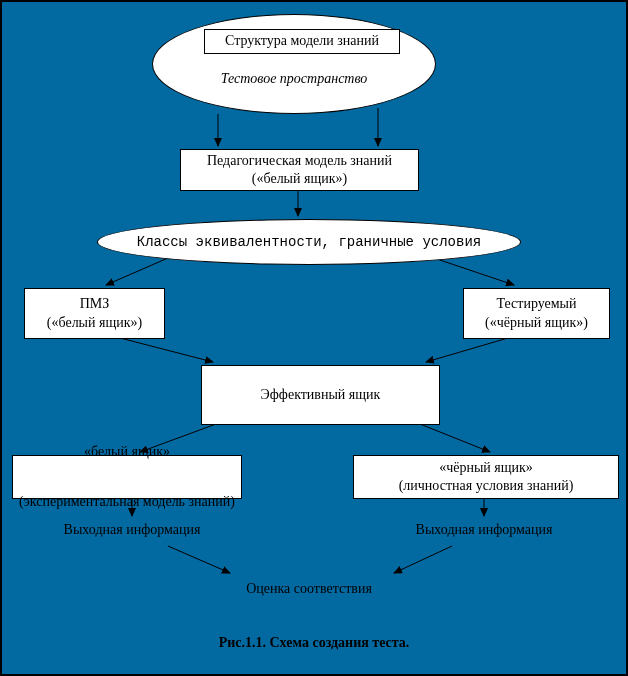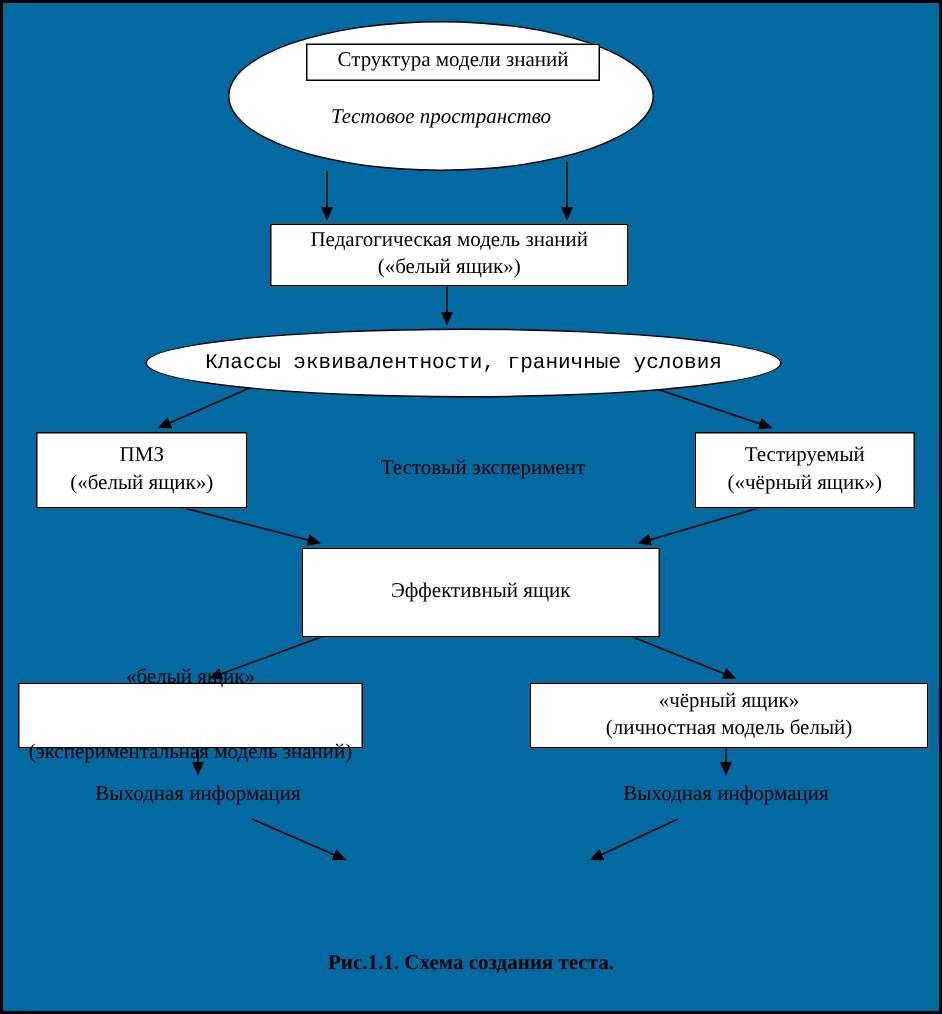--- a/index.html
+++ b/index.html
@@ -89,40 +89,40 @@
 
   <div class="ellipse" style="left:95px; top:217px; width:424px; height:46px; display:flex; align-items:center; justify-content:center; font-size:14px; text-align:center;font-family:Liberation Mono, monospace;">
     <span>Классы эквивалентности, граничные условия</span>
   </div>
 
   <div class="node" style="left:22px; top:286px; width:141px; height:51px;">
     <span>ПМЗ</span>
     <span>(«белый ящик»)</span>
   </div>
 
-  <div class="label" style="left:220px; top:302px; width:200px;">Тестовый эксперимент</div>
 
   <div class="node" style="left:461px; top:286px; width:147px; height:51px;">
     <span>Тестируемый</span>
     <span>(«чёрный ящик»)</span>
   </div>
 
   <div class="node" style="left:199px; top:363px; width:239px; height:60px;">
     <span>Эффективный ящик</span>
   </div>
 
   <div class="node" style="left:10px; top:453px; width:230px; height:44px;gap:32px;">
     <span>«белый ящик»</span>
     <span>(экспериментальная модель знаний)</span>
   </div>
 
   <div class="node" style="left:351px; top:453px; width:266px; height:44px;">
     <span>«чёрный ящик»</span>
-    <span>(личностная модель белый)</span>
+    <span>(личностная условия знаний)</span>
   </div>
 
   <div class="label" style="left:30px; top:519px; width:200px;">Выходная информация</div>
   <div class="label" style="left:382px; top:519px; width:200px;">Выходная информация</div>
 
+  <div class="label" style="left:207px; top:578px; width:200px;">Оценка соответствия</div>
 
   <div class="label bold" style="left:0px; top:632px; width:624px;text-align:center;">Рис.1.1. Схема создания теста.</div>
 
 </div>
 
 </body></html>

